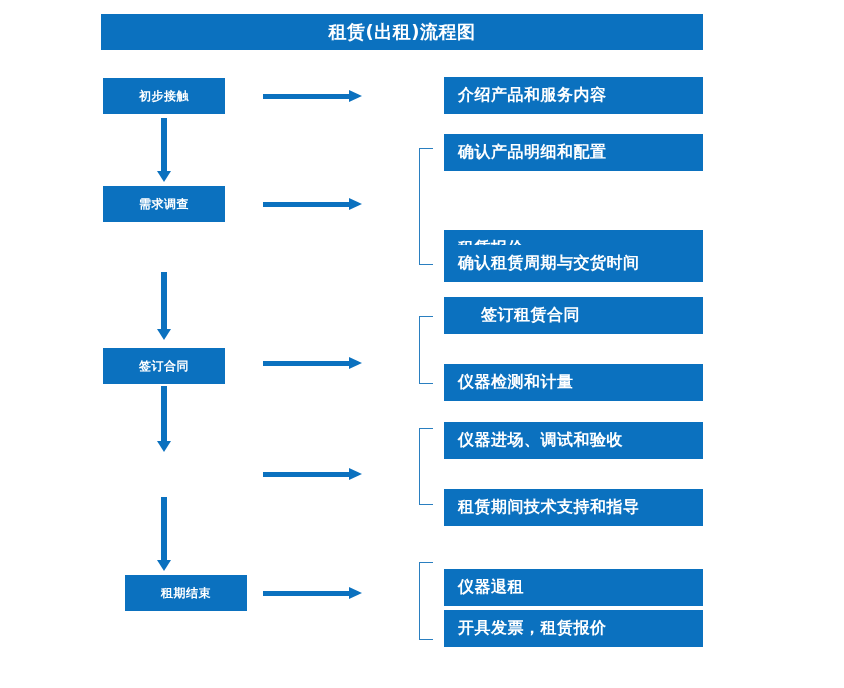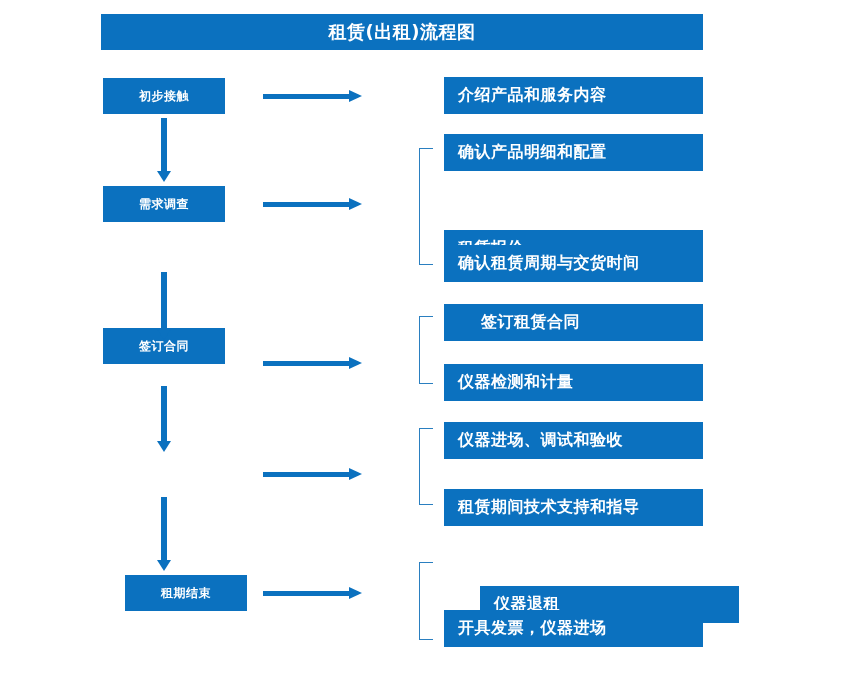--- a/index.html
+++ b/index.html
@@ -134,21 +134,21 @@
 <body>
 
 <div id="canvas">
 
   <div class="title-bar">租赁(出租)流程图</div>
 
   <div class="stage-box" style="top:78px;">初步接触</div>
 
   <div class="stage-box" style="top:186px;">需求调查</div>
 
-  <div class="stage-box" style="top:328px;">签订合同</div>
+  <div class="stage-box" style="top:348px;">签订合同</div>
 
 
   <div class="stage-box" style="top:575px;margin-left:22px;">租期结束</div>
 
   <div class="v-arrow" style="top:118px; height:64px;">
     <div class="shaft" style="height:53px;"></div>
     <div class="head" style="top:53px;"></div>
   </div>
 
   <div class="v-arrow" style="top:272px; height:68px;">
@@ -200,25 +200,25 @@
   <div class="bracket" style="top:562px; height:78px;"></div>
 
   <div class="detail-box" style="top:77px;">介绍产品和服务内容</div>
 
   <div class="detail-box" style="top:134px;">确认产品明细和配置</div>
 
   <div class="detail-box" style="top:186px;margin-top:44px;">租赁报价</div>
 
   <div class="detail-box" style="top:245px;">确认租赁周期与交货时间</div>
 
-  <div class="detail-box" style="top:304px;padding-left:37px;">签订租赁合同</div>
+  <div class="detail-box" style="top:297px;padding-left:37px;">签订租赁合同</div>
 
   <div class="detail-box" style="top:422px;">仪器进场、调试和验收</div>
 
   <div class="detail-box" style="top:364px;">仪器检测和计量</div>
 
   <div class="detail-box" style="top:489px;">租赁期间技术支持和指导</div>
 
-  <div class="detail-box" style="top:586px;margin-left:36px;">仪器退租</div>
-
-  <div class="detail-box" style="top:610px;">开具发票，仪器进场</div>
+  <div class="detail-box" style="top:569px;">仪器退租</div>
+
+  <div class="detail-box" style="top:610px;">开具发票，租赁报价</div>
 
 </div>
 
 </body></html>

